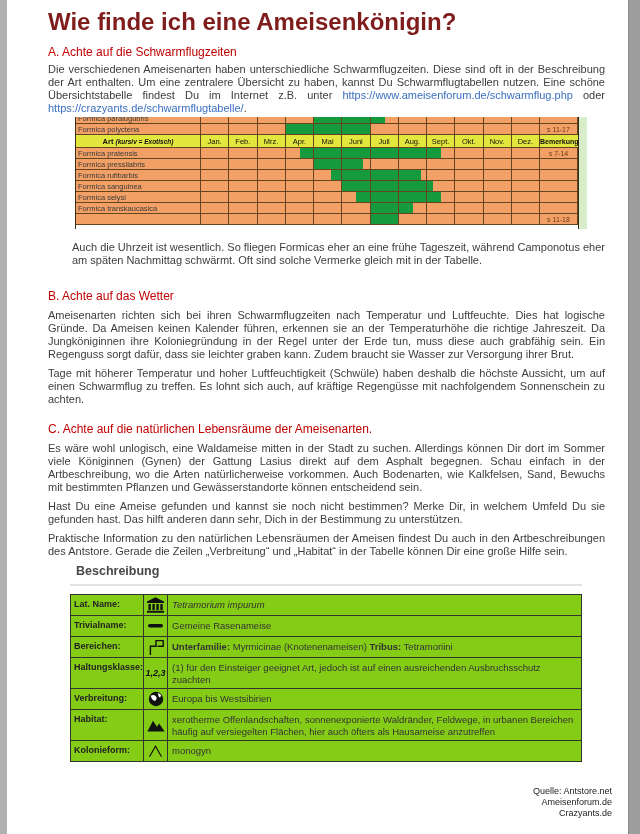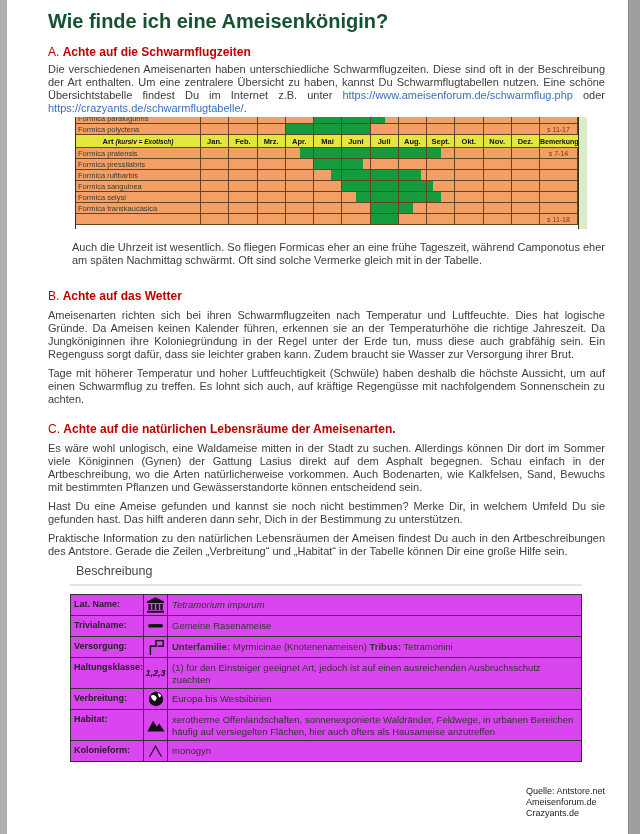--- a/index.html
+++ b/index.html
@@ -5,72 +5,72 @@
   html,body{margin:0;padding:0;}
   body{
     width:640px;height:834px;position:relative;background:#ffffff;
     font-family:"Liberation Sans",sans-serif;overflow:hidden;
   }
   .gutter{position:absolute;top:0;bottom:0;}
   .gutter-l{left:0;width:7px;background:#b0b0b0;}
   .gutter-r{right:0;width:11px;background:#9e9e9e;border-left:1px solid #8a8a8a;}
   .content{position:absolute;left:48px;top:10px;width:557px;}
 
-  .title{font-size:20px;line-height:23px;font-weight:bold;color:#14532d;margin:0;}
+  .title{font-size:24px;line-height:23px;font-weight:bold;color:#7f1d1d;margin:0;}
   .sec-head{font-size:12px;line-height:14px;color:#c00000;margin:0;}
   .sec-head .pfx{font-weight:normal;}
-  .sec-head b{font-weight:bold;}
+  .sec-head b{font-weight:normal;}
   .para{font-size:11px;line-height:13px;color:#3d3d3d;text-align:justify;margin:0;}
   .link{color:#3b6fc0;text-decoration:none;cursor:pointer;}
 
   
   .fwrap{position:relative;margin:2px 0 0 27px;width:504px;}
   .fclip{overflow:hidden;height:112px;position:relative;
          border-left:1px solid #3a2d18;border-right:1px solid #3a2d18;}
   .finner{transform:translateY(-4px);}
   .frow{position:relative;display:flex;height:11px;background:#f2a065;}
   .frow.fhead{height:13px;background:#e3e63c;}
   .fbar{position:absolute;top:0;bottom:0;background:#159b3d;}
   .fcell{box-sizing:border-box;border-right:1px solid #64451f;border-bottom:1px solid #64451f;
          position:relative;flex:none;background:transparent;}
   .fart{width:125px;font-size:7.5px;line-height:11px;color:#3a3a3a;padding-left:2px;
         white-space:nowrap;overflow:hidden;}
   .fm{width:28.25px;}
   .fbem{flex:1;font-size:7px;line-height:11px;text-align:center;color:#6e3b15;}
   .fhead .fcell{line-height:13px;}
   .fhead .fart{text-align:center;padding-left:0;font-size:7.5px;font-weight:bold;color:#111;}
   .fhead .fart i{font-size:6.5px;font-weight:bold;}
-  .fhead .fm{font-size:7.5px;font-weight:bold;text-align:center;color:#111;}
+  .fhead .fm{font-size:7.5px;font-weight:normal;text-align:center;color:#111;}
   .fhead .fbem{font-size:7px;font-weight:bold;color:#111;}
   .greenstrip{position:absolute;top:0;bottom:0;right:-8px;width:8px;background:#d9edcb;}
 
   
   .mt-a2{margin-top:12px;margin-left:24px;}
   .mt-bh{margin-top:22px;}
   .mt-p{margin-top:6px;}
   .mt-ch{margin-top:16px;}
   .mt-ah{margin-top:12px;}
   .mt-a1{margin-top:4px;}
 
   
   .bsection{margin:6px 0 0 22px;width:512px;}
-  .bhead{font-size:12.5px;line-height:14px;color:#484848;padding-left:6px;margin:0;font-weight:normal;}
+  .bhead{font-size:12.5px;line-height:14px;color:#484848;padding-left:6px;margin:0;font-weight:bold;}
   .bhr{height:2px;background:#e3e3e3;border:none;margin:6px 0 8px 0;}
   .btable{border:1px solid #333;}
-  .brow{display:flex;border-bottom:1px solid #333;min-height:20px;align-items:stretch;background:#d946ef;}
+  .brow{display:flex;border-bottom:1px solid #333;min-height:20px;align-items:stretch;background:#84cc16;}
   .brow:last-child{border-bottom:none;}
   .blabel{width:73px;flex:none;border-right:1px solid #333;font-weight:bold;font-size:9px;
           color:#222;padding:4px 2px 2px 3px;box-sizing:border-box;}
   .bicon{width:24px;flex:none;border-right:1px solid #333;display:flex;align-items:center;
          justify-content:center;box-sizing:border-box;padding:1px;}
   .bval{flex:1;font-size:9.5px;color:#333;padding:4px 4px 2px 4px;line-height:12px;}
   .bval b{font-weight:bold;}
   .icnum{font-weight:bold;font-size:9px;color:#111;white-space:nowrap;font-style:italic;}
 
-  .footer{position:absolute;top:786px;right:35px;text-align:left;font-size:9px;
+  .footer{position:absolute;top:786px;right:28px;text-align:right;font-size:9px;
           line-height:11px;color:#1c1c1c;}
 </style>
 </head>
 <body>
 
 <div class="gutter gutter-l"></div>
 <div class="gutter gutter-r"></div>
 
 <div class="content">
 
@@ -293,21 +293,21 @@
         <div class="brow">
           <div class="blabel">Trivialname:</div>
           <div class="bicon">
             <svg width="15" height="4" viewBox="0 0 15 4">
               <rect width="15" height="3.4" rx="1.7" fill="#111"></rect>
             </svg>
           </div>
           <div class="bval"><span>Gemeine Rasenameise</span></div>
         </div>
         <div class="brow">
-          <div class="blabel">Versorgung:</div>
+          <div class="blabel">Bereichen:</div>
           <div class="bicon">
             <svg width="16" height="16" viewBox="0 0 20 20" fill="none" stroke="#111" stroke-width="1.8">
               <path d="M3 20V9h7V2h9v7h-7"></path>
             </svg>
           </div>
           <div class="bval"><b>Unterfamilie:</b><span> Myrmicinae (Knotenenameisen) </span><b>Tribus:</b><span> Tetramoriini</span></div>
         </div>
         <div class="brow">
           <div class="blabel">Haltungsklasse:</div>
           <div class="bicon">

